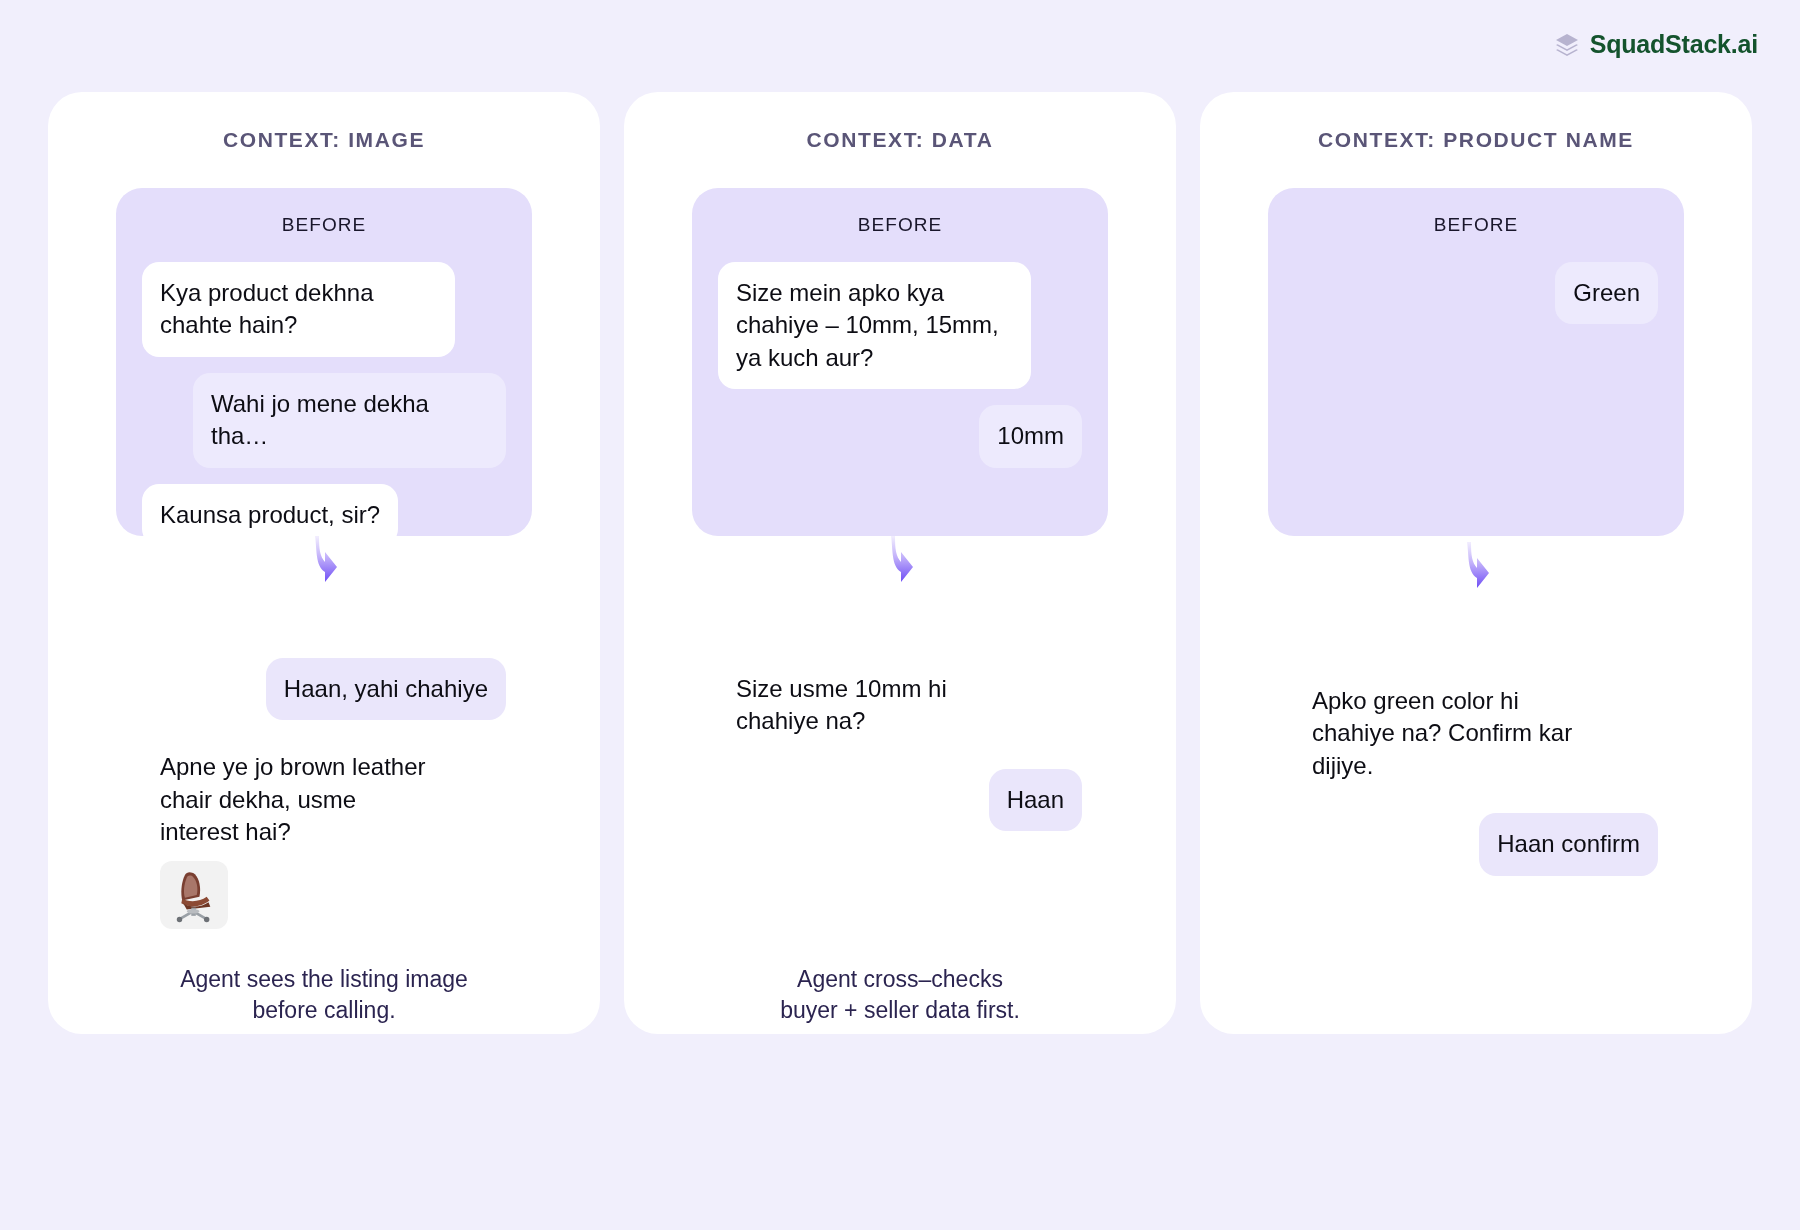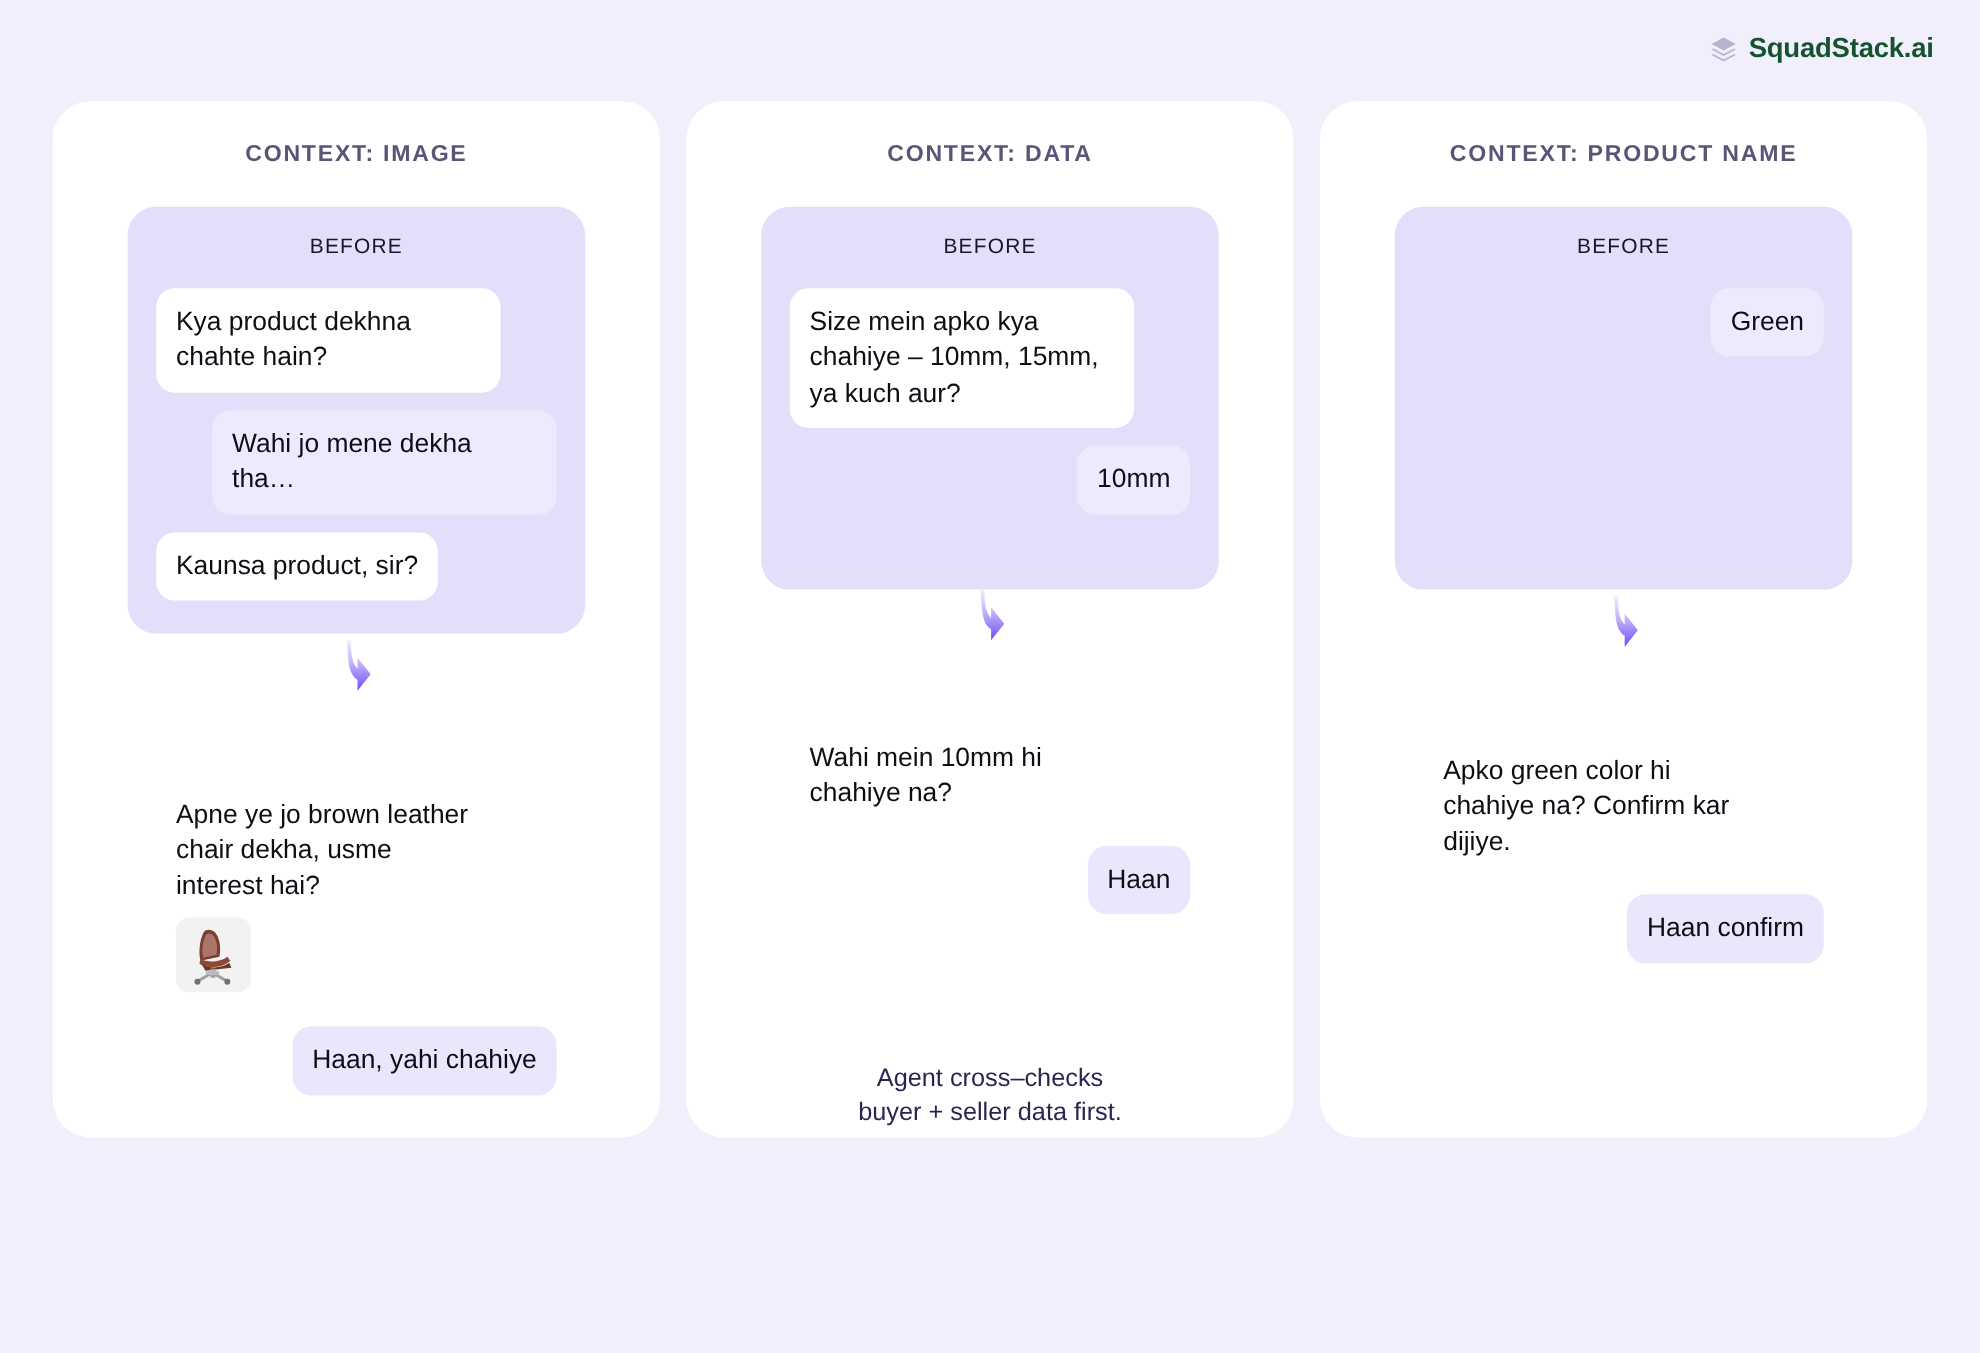--- a/index.html
+++ b/index.html
@@ -195,40 +195,42 @@
         <stop offset="0%" stop-color="#f2eefe"></stop>
         <stop offset="45%" stop-color="#c3b2fa"></stop>
         <stop offset="100%" stop-color="#6f4ef5"></stop>
       </linearGradient>
     </defs>
     <path d="M12 0 C12 14 13 20 18 26 L18 26 L18 16 L30 31 L18 46 L18 36 C8 30 10 12 8 0 Z" fill="url(#agrad)" transform="translate(1,0)"></path>
   </svg>
       </div>
       <div class="panel panel-after">
         <div class="panel-label">AFTER</div>
+        <div class="bubble bubble-user">
+          <div>Haan, yahi chahiye</div>
+        </div>
         <div class="bubble bubble-agent">
           <div>Apne ye jo brown leather chair dekha, usme interest hai?</div>
           <div class="thumb">
             <svg viewBox="0 0 64 64" xmlns="http://www.w3.org/2000/svg">
     <path d="M22 10 C18 18 17 30 19 38 L38 34 C40 24 38 14 33 9 C29 6 24 6 22 10 Z" fill="#7a3f31"></path>
     <path d="M24 13 C21 20 20 29 22 35 L35 32 C37 24 35 16 31 12 C29 10 25 10 24 13 Z" fill="#a9776a"></path>
     <path d="M19 36 C26 40 38 40 46 34 L49 38 C40 46 26 46 18 41 Z" fill="#8c4a34"></path>
     <path d="M20 41 C27 46 40 46 48 40 L50 45 L24 48 Z" fill="#6e3624"></path>
     <rect x="29" y="46" width="5" height="9" fill="#9aa0a6"></rect>
     <path d="M17 58 L31 50 L45 58" stroke="#9aa0a6" stroke-width="3" fill="none" stroke-linecap="round"></path>
     <circle cx="16" cy="59" r="3" fill="#6d7176"></circle>
     <circle cx="46" cy="59" r="3" fill="#6d7176"></circle>
     <ellipse cx="31" cy="50" rx="7" ry="2.5" fill="#b9bcc0"></ellipse>
   </svg>
           </div>
         </div>
-        <div class="bubble bubble-user">
-          <div>Haan, yahi chahiye</div>
-        </div>
-      </div>
+      </div>
+      <div class="caption">Agent sees the listing image
+before calling.</div>
     </div>
     <div class="col-card">
       <div class="col-title">CONTEXT: DATA</div>
       <div class="panel panel-before">
         <div class="panel-label">BEFORE</div>
         <div class="bubble bubble-agent">
           <div>Size mein apko kya chahiye – 10mm, 15mm, ya kuch aur?</div>
         </div>
         <div class="bubble bubble-user">
           <div>10mm</div>
@@ -242,21 +244,21 @@
         <stop offset="45%" stop-color="#c3b2fa"></stop>
         <stop offset="100%" stop-color="#6f4ef5"></stop>
       </linearGradient>
     </defs>
     <path d="M12 0 C12 14 13 20 18 26 L18 26 L18 16 L30 31 L18 46 L18 36 C8 30 10 12 8 0 Z" fill="url(#agrad)" transform="translate(1,0)"></path>
   </svg>
       </div>
       <div class="panel panel-after">
         <div class="panel-label">AFTER</div>
         <div class="bubble bubble-agent">
-          <div>Wahi mein 10mm hi chahiye na?</div>
+          <div>Size usme 10mm hi chahiye na?</div>
         </div>
         <div class="bubble bubble-user">
           <div>Haan</div>
         </div>
       </div>
       <div class="caption">Agent cross–checks
 buyer + seller data first.</div>
     </div>
     <div class="col-card">
       <div class="col-title">CONTEXT: PRODUCT NAME</div>

